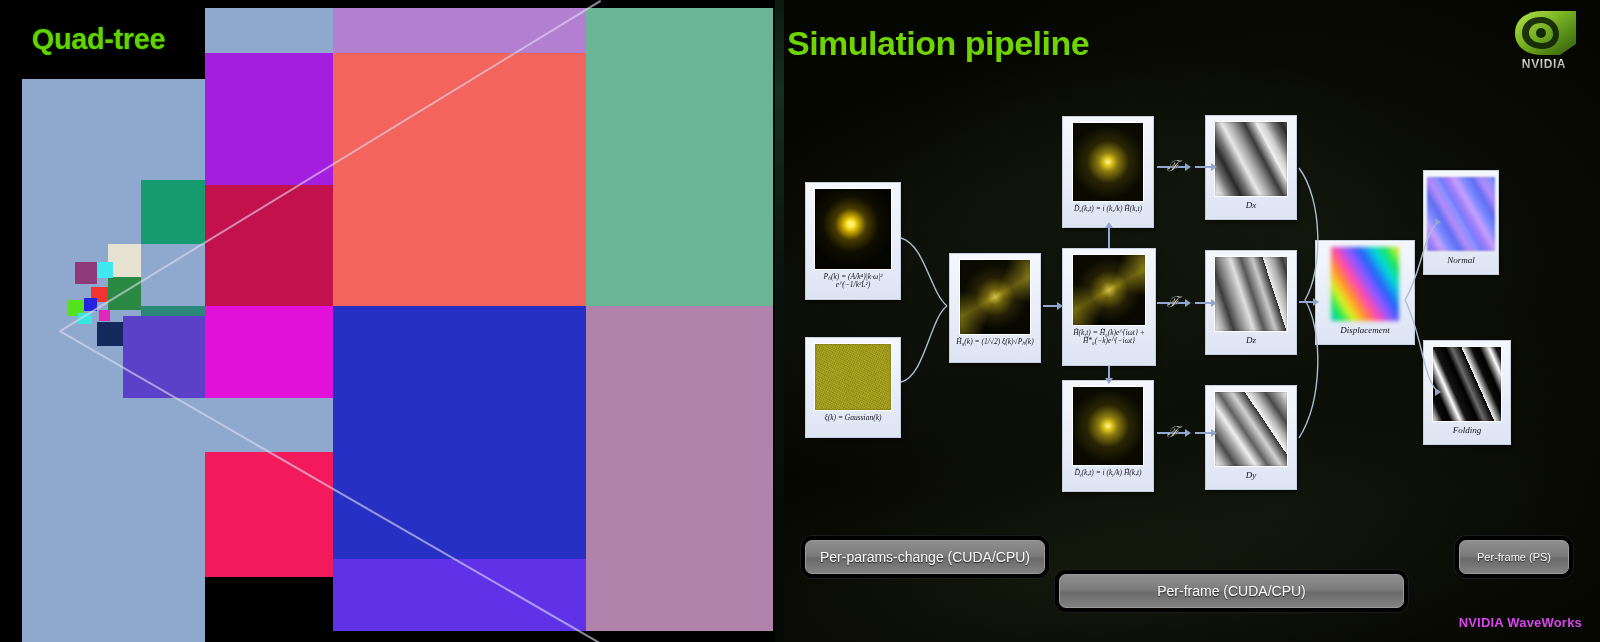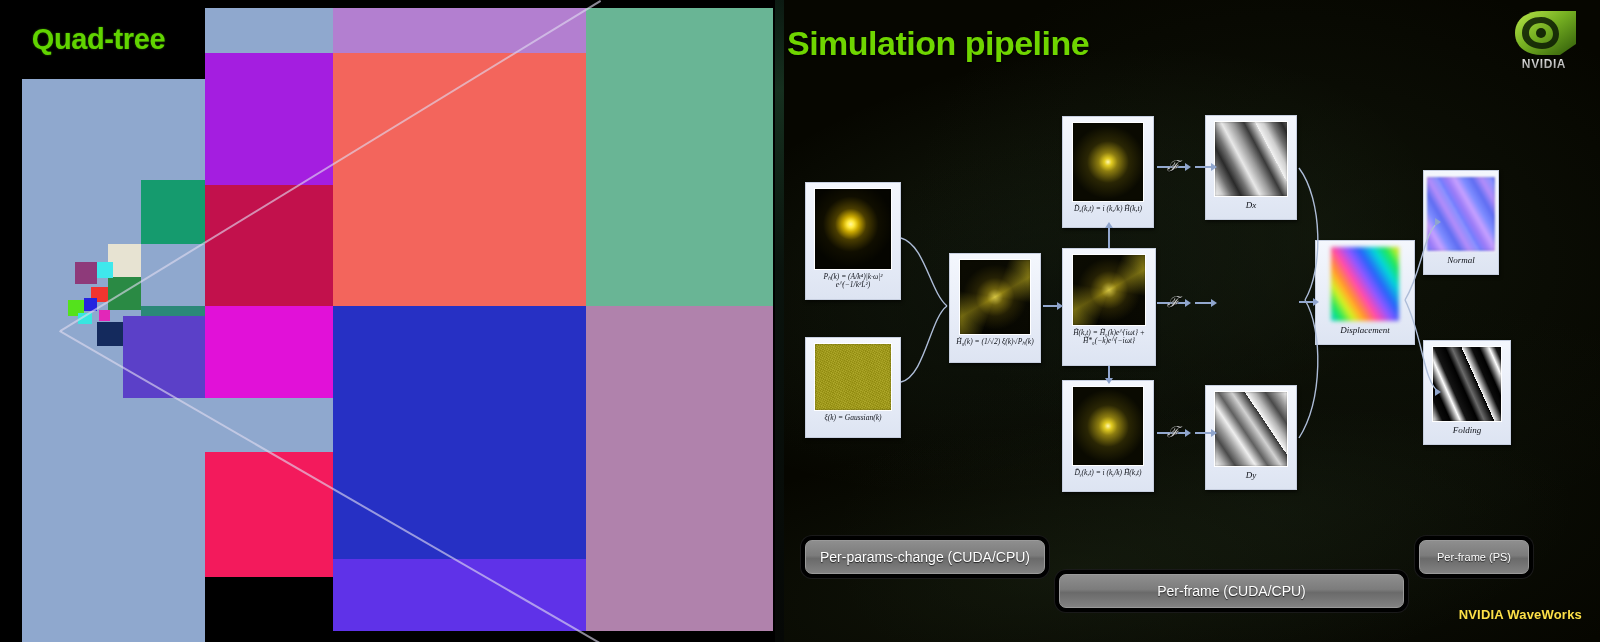--- a/index.html
+++ b/index.html
@@ -165,25 +165,25 @@
   #legend{ position:absolute; left:0; bottom:60px; width:825px; height:46px; z-index:22; }
   .legend-bar{
     position:absolute; height:34px; border-radius:7px;
     background:linear-gradient(180deg,#8e8e8e 0%,#7c7c7c 45%,#6a6a6a 55%,#828282 100%);
     border:1px solid #9a9a9a;
     box-shadow:0 0 0 4px #000, 0 0 0 5px #1a1a1a;
     display:flex; align-items:center; justify-content:center;
     color:#fff; font-size:14px; text-shadow:0 1px 1px rgba(0,0,0,.7);
     white-space:nowrap;
   }
-  #legend-bar-3{ font-size:11px; }
+  #legend-bar-3{ font-size:11px;margin-left:40px; }
 
   #footer{
-    position:absolute; right:18px; bottom:20px; z-index:26;
-    color:#fde047; font-size:13px; font-weight:bold; letter-spacing:.2px;
+    position:absolute; right:18px; bottom:12px; z-index:26;
+    color:#d946ef; font-size:13px; font-weight:bold; letter-spacing:.2px;
   }
 </style>
 </head>
 <body>
 
 <div id="left-panel">
   <div id="qt-canvas">
       <div class="qt-cell" style="left: 22px; top: 79px; width: 183px; height: 563px; background: rgb(143, 168, 206);"></div>
       <div class="qt-cell" style="left: 205px; top: 8px; width: 128px; height: 45px; background: rgb(143, 168, 206);"></div>
       <div class="qt-cell" style="left: 333px; top: 8px; width: 253px; height: 45px; background: rgb(179, 127, 208);"></div>
@@ -270,20 +270,24 @@
         <div class="cap formula">D̃ᵧ(k,t) = i (kᵧ/k) H̃(k,t)</div>
       </div>
       <div class="node" style="left: 287px; top: 116px; width: 92px; height: 112px;">
         <div class="thumb th-star" style="width: 72px; height: 80px;"></div>
         <div class="cap formula">D̃ₓ(k,t) = i (kₓ/k) H̃(k,t)</div>
       </div>
       <div class="node" style="left: 430px; top: 115px; width: 92px; height: 105px;">
         <div class="thumb th-gray" style="width: 74px; height: 76px;"></div>
         <div class="cap label">Dx</div>
       </div>
+      <div class="node" style="left: 430px; top: 250px; width: 92px; height: 105px;">
+        <div class="thumb th-gray2" style="width: 74px; height: 76px;"></div>
+        <div class="cap label">Dz</div>
+      </div>
       <div class="node" style="left: 430px; top: 385px; width: 92px; height: 105px;">
         <div class="thumb th-gray3" style="width: 74px; height: 76px;"></div>
         <div class="cap label">Dy</div>
       </div>
       <div class="node" style="left: 540px; top: 240px; width: 100px; height: 105px;">
         <div class="thumb th-displacement" style="width: 70px; height: 76px;"></div>
         <div class="cap label">Displacement</div>
       </div>
       <div class="node" style="left: 648px; top: 170px; width: 76px; height: 105px;">
         <div class="thumb th-normal" style="width: 70px; height: 76px;"></div>

